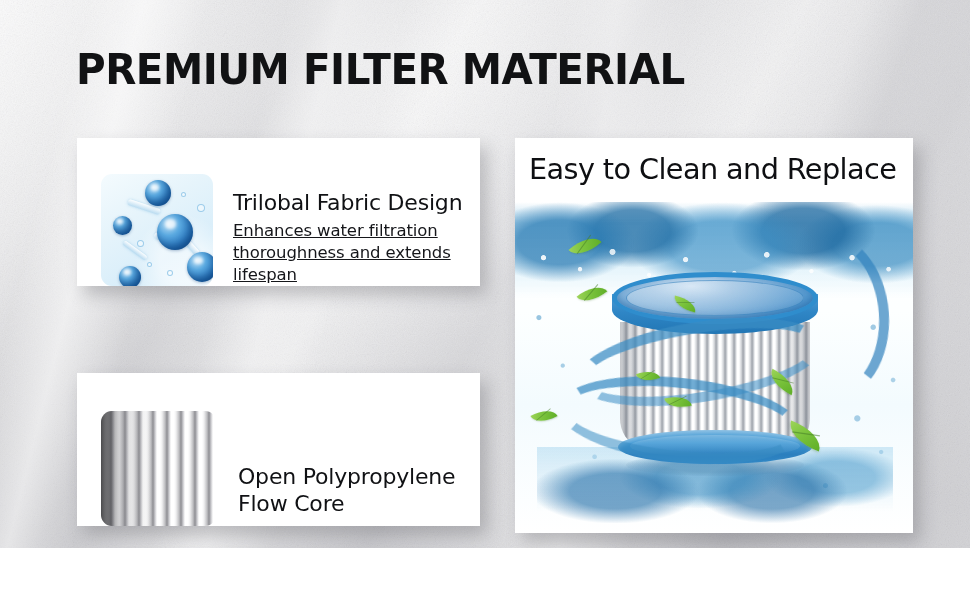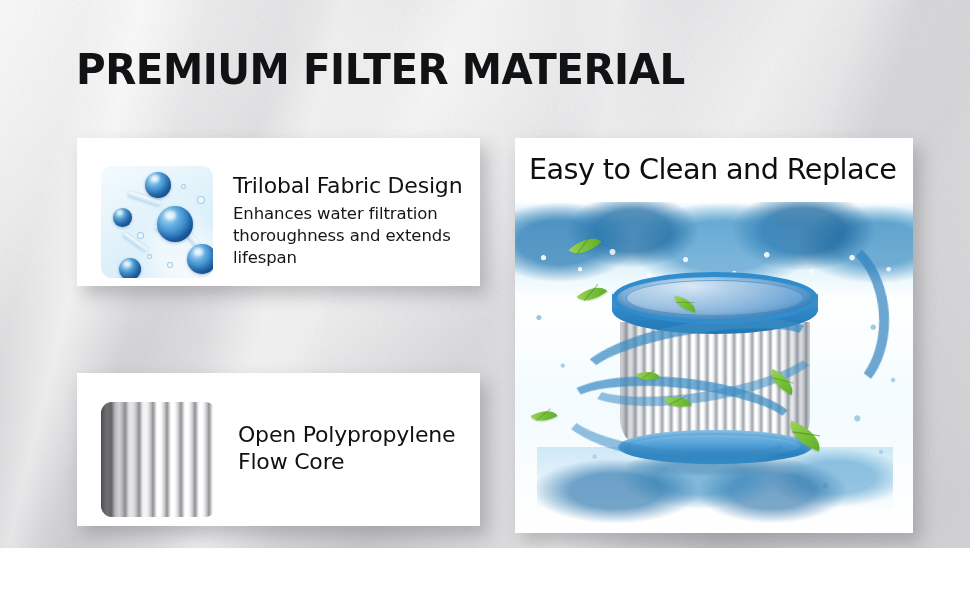--- a/index.html
+++ b/index.html
@@ -58,21 +58,21 @@
     transform:scaleX(.94);
     transform-origin:left center;
   }
 
   
   .card {
     position:absolute;
     background:#ffffff;
     box-shadow:7px 9px 16px rgba(90,90,96,.33);
     display:flex;
-    align-items:center;
+    align-items:flex-end;
   }
   #card-1 { left:77px; top:138px;  width:403px; height:148px; }
   #card-2 { left:77px; top:373px;  width:403px; height:153px; }
 
   .card-thumb {
     flex:0 0 auto;
     border-radius:11px;
     overflow:hidden;
     position:relative;
   }
@@ -135,30 +135,31 @@
   .card-heading {
     font-family:"DejaVu Sans", sans-serif;
     font-size:22px;
     font-weight:400;
     color:#101114;
     line-height:1.22;
     letter-spacing:-0.2px;
     white-space:pre-line;
   }
   #card-1 .card-heading { margin-bottom:3px; }
-  #card-2 .card-heading { margin-bottom:24px; }
+  #card-2 .card-heading { margin-bottom:8px; }
 
   .card-body {
     font-family:"DejaVu Sans", sans-serif;
     font-size:16.5px;
     font-weight:400;
     color:#15161a;
     line-height:1.34;
     letter-spacing:-0.1px;
     white-space:pre-line;
+    text-decoration:underline;
   }
 
   
   #right-panel {
     position:absolute;
     left:515px; top:138px;
     width:398px; height:395px;
     background:#ffffff;
     box-shadow:7px 9px 16px rgba(90,90,96,.33);
     overflow:hidden;

